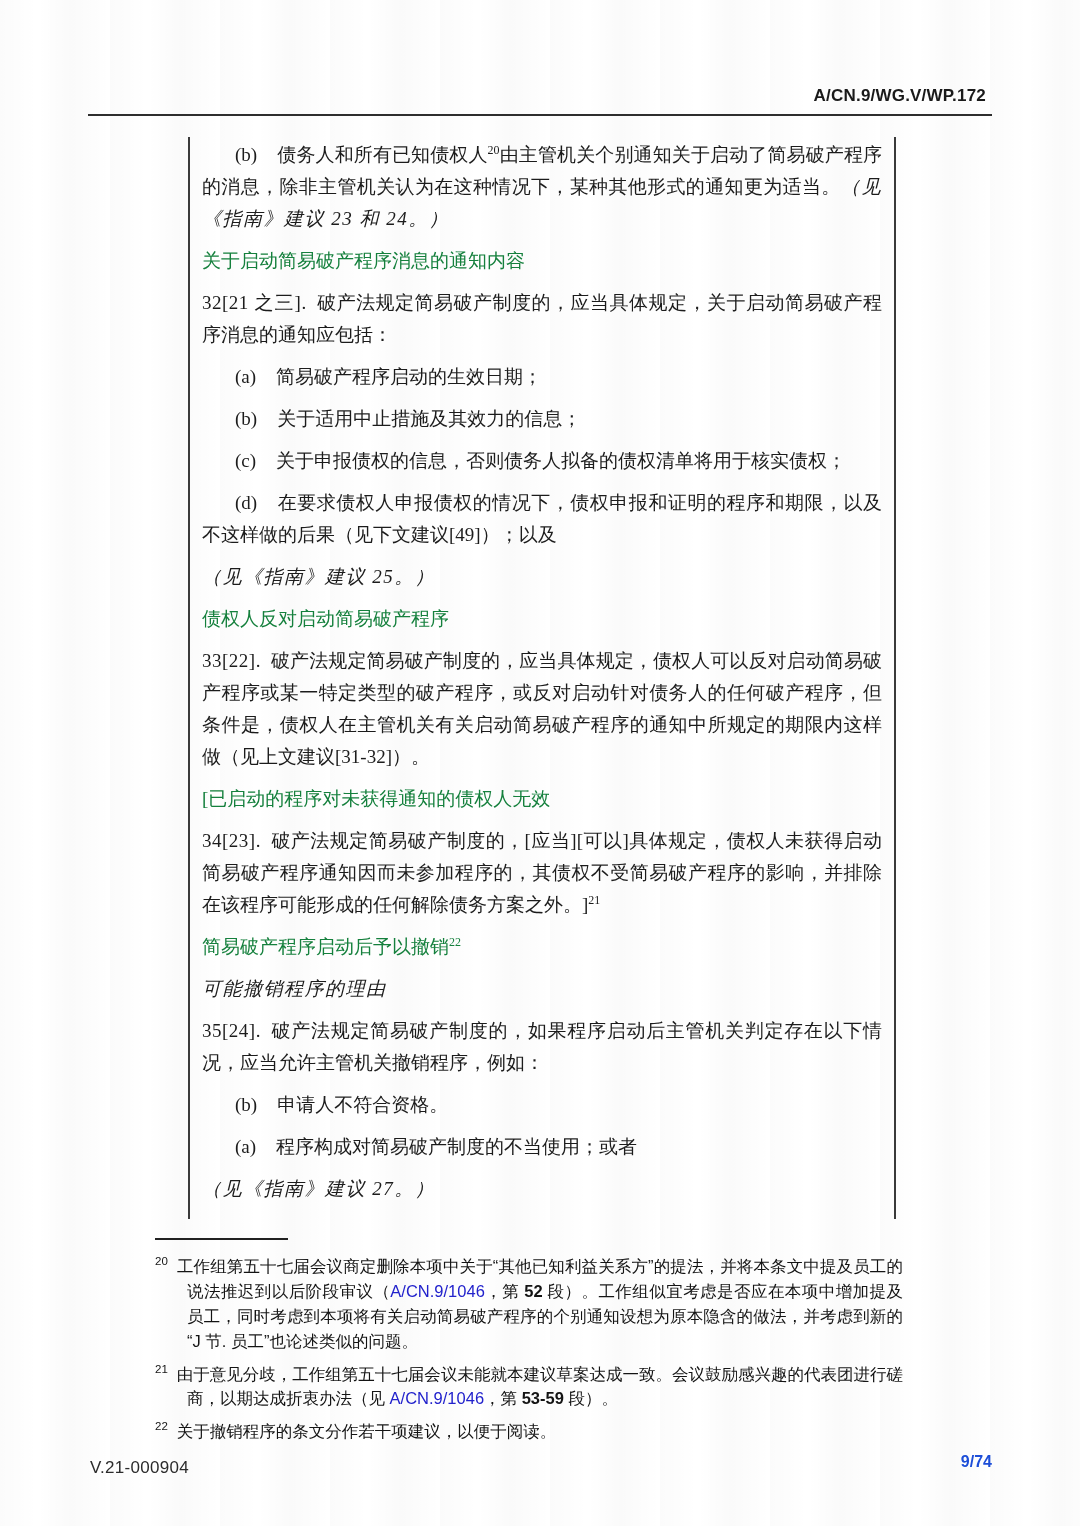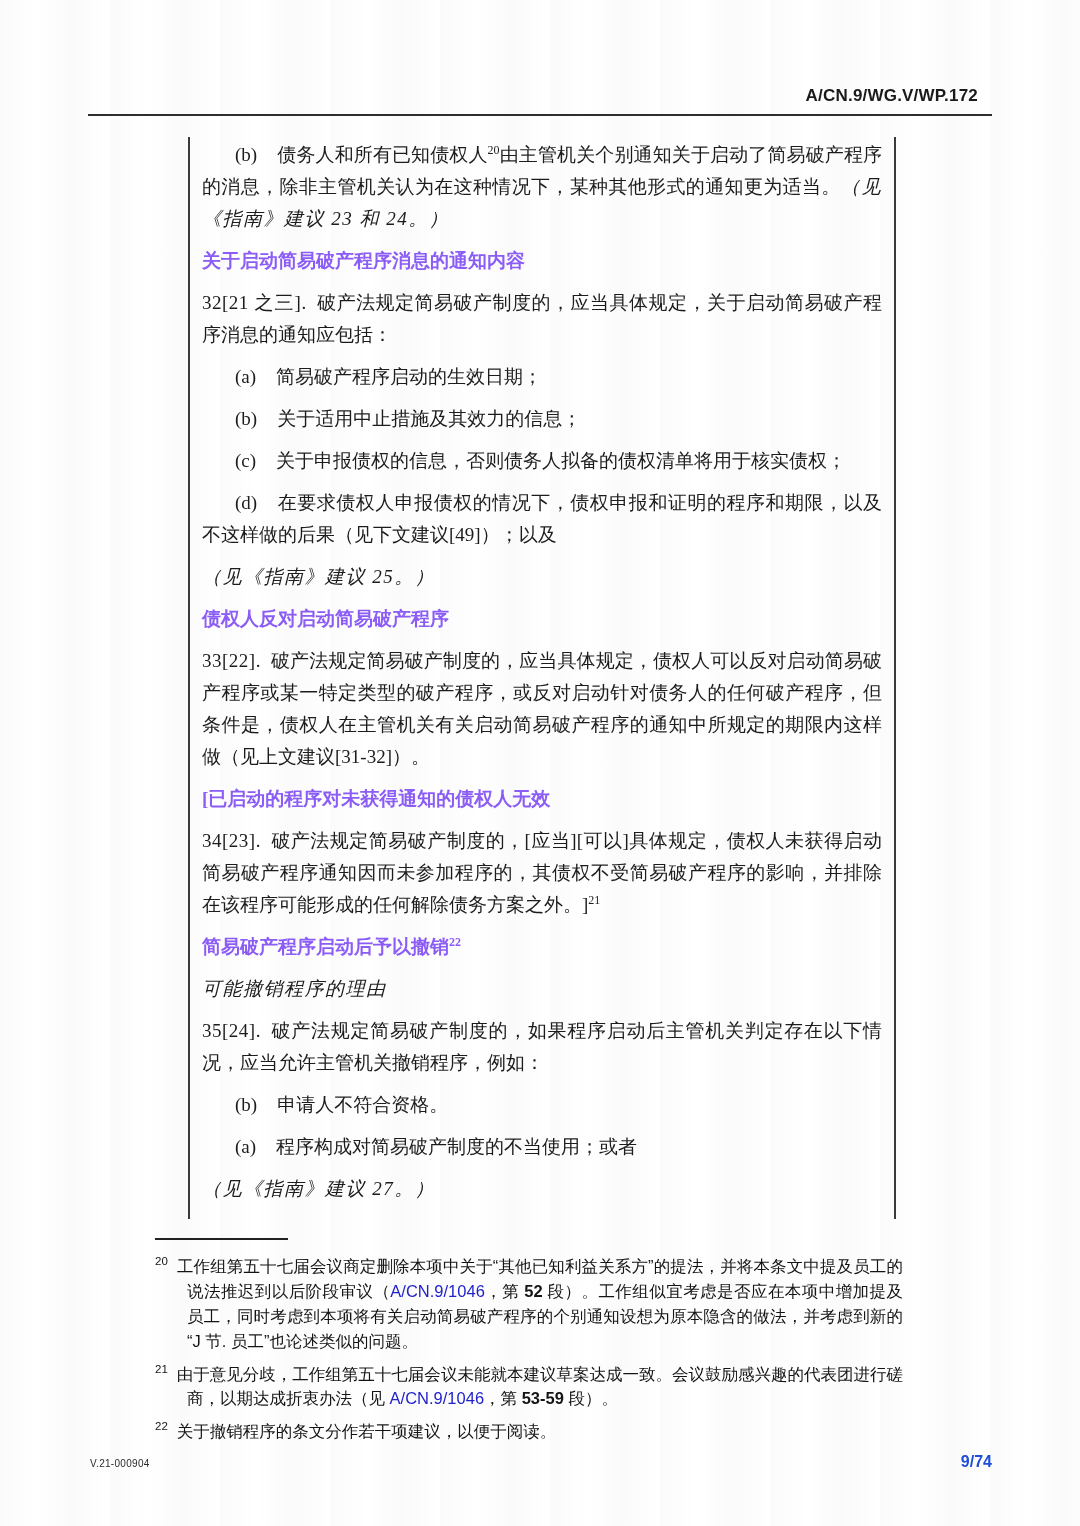--- a/index.html
+++ b/index.html
@@ -14,21 +14,21 @@
   
   .scan-overlay {
     position:absolute; inset:0;
     background:repeating-linear-gradient(90deg,
       rgba(0,0,0,0.015) 0px, rgba(0,0,0,0.0) 38px,
       rgba(0,0,0,0.018) 72px, rgba(0,0,0,0.0) 110px);
     pointer-events:none;
   }
 
   .doc-symbol {
-    position:absolute; top:86px; right:102px;
+    position:absolute; top:86px; right:94px;
     font-family:"Liberation Sans","DejaVu Sans",sans-serif;
     font-weight:bold; font-size:17px; letter-spacing:0.2px; color:#1a1a1a;
   }
   .header-rule {
     position:absolute; top:114px; left:88px; right:88px;
     border-top:2px solid #2e2e2e; height:0;
   }
 
   .content {
     position:absolute; top:137px; left:188px;
@@ -38,22 +38,22 @@
     border-right:2px solid #3a3a3a;
     font-size:19px; line-height:32px;
     text-align:justify;
     overflow:visible;
   }
   .content p { margin:0 0 10px 0; }
   .para-indent { text-indent:33px; }
   .num { margin-right:10px; letter-spacing:0.5px; }
   .item-label { margin-right:20px; }
   h3.sec {
-    font-size:19px; line-height:32px; font-weight:bold;
-    margin:0 0 10px 0; color:#8b5cf6;
+    font-size:19px; line-height:32px; font-weight:normal;
+    margin:0 0 10px 0; color:#15803d;
   }
   .kaiti { font-style:italic; letter-spacing:1.5px; }
   sup.fnref {
     font-size:12px; line-height:0; vertical-align:super;
   }
 
   .footnotes {
     position:absolute; top:1238px; left:155px; width:748px;
     font-family:"Liberation Sans","DejaVu Sans",sans-serif;
     font-size:16.5px; line-height:25px; color:#141414;
@@ -65,21 +65,21 @@
   .fn { margin:0 0 3px 0; padding-left:32px; text-indent:-32px; }
   .fn sup.fnmark { font-size:11.5px; margin-right:9px; }
   .fn a {
     color:#2222cc; text-decoration:none; font-weight:normal;
   }
   .fn b { font-weight:bold; }
 
   .footer-left {
     position:absolute; left:90px; top:1458px;
     font-family:"Liberation Sans","DejaVu Sans",sans-serif;
-    font-size:10px; color:#2b2b2b; letter-spacing:0.3px;
+    font-size:17px; color:#2b2b2b; letter-spacing:0.3px;
   }
   .footer-right {
     position:absolute; right:88px; top:1453px;
     font-family:"Liberation Sans","DejaVu Sans",sans-serif;
     font-size:16px; font-weight:bold; color:#1d4ed8;
   }
 </style>
 </head>
 <body>
 

